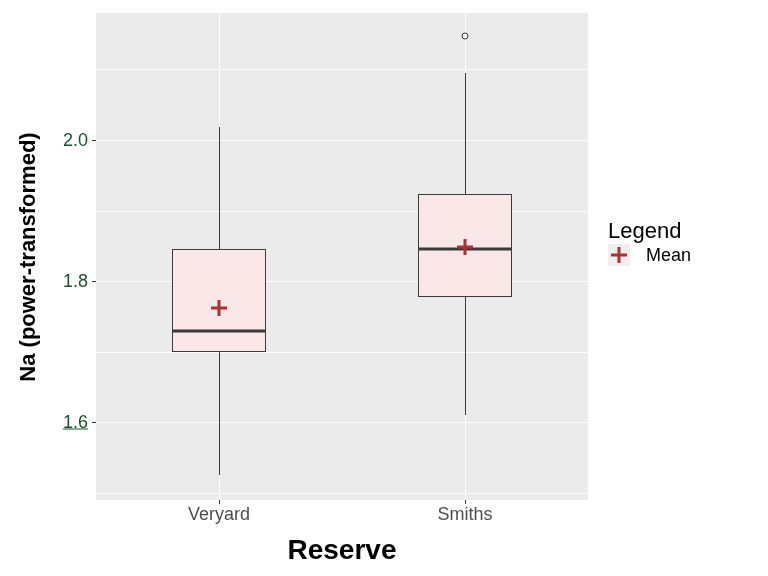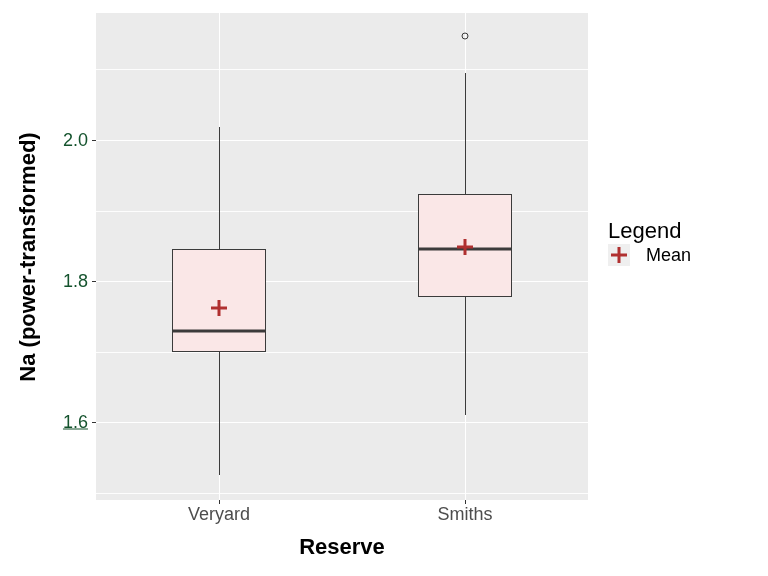--- a/index.html
+++ b/index.html
@@ -64,21 +64,21 @@
     position: absolute;
     transform: translate(-50%, -50%) rotate(-90deg);
     font-size: 22px;
     font-weight: bold;
     color: #000000;
     white-space: nowrap;
   }
   .axis-title-x {
     position: absolute;
     transform: translateX(-50%);
-    font-size: 22px;
+    font-size: 28px;
     font-weight: bold;
     color: #000000;
     white-space: nowrap;
   }
   .box-rect {
     position: absolute;
     background: #fae7e7;
     border: 1px solid #3b3b3b;
     box-sizing: border-box;
   }

